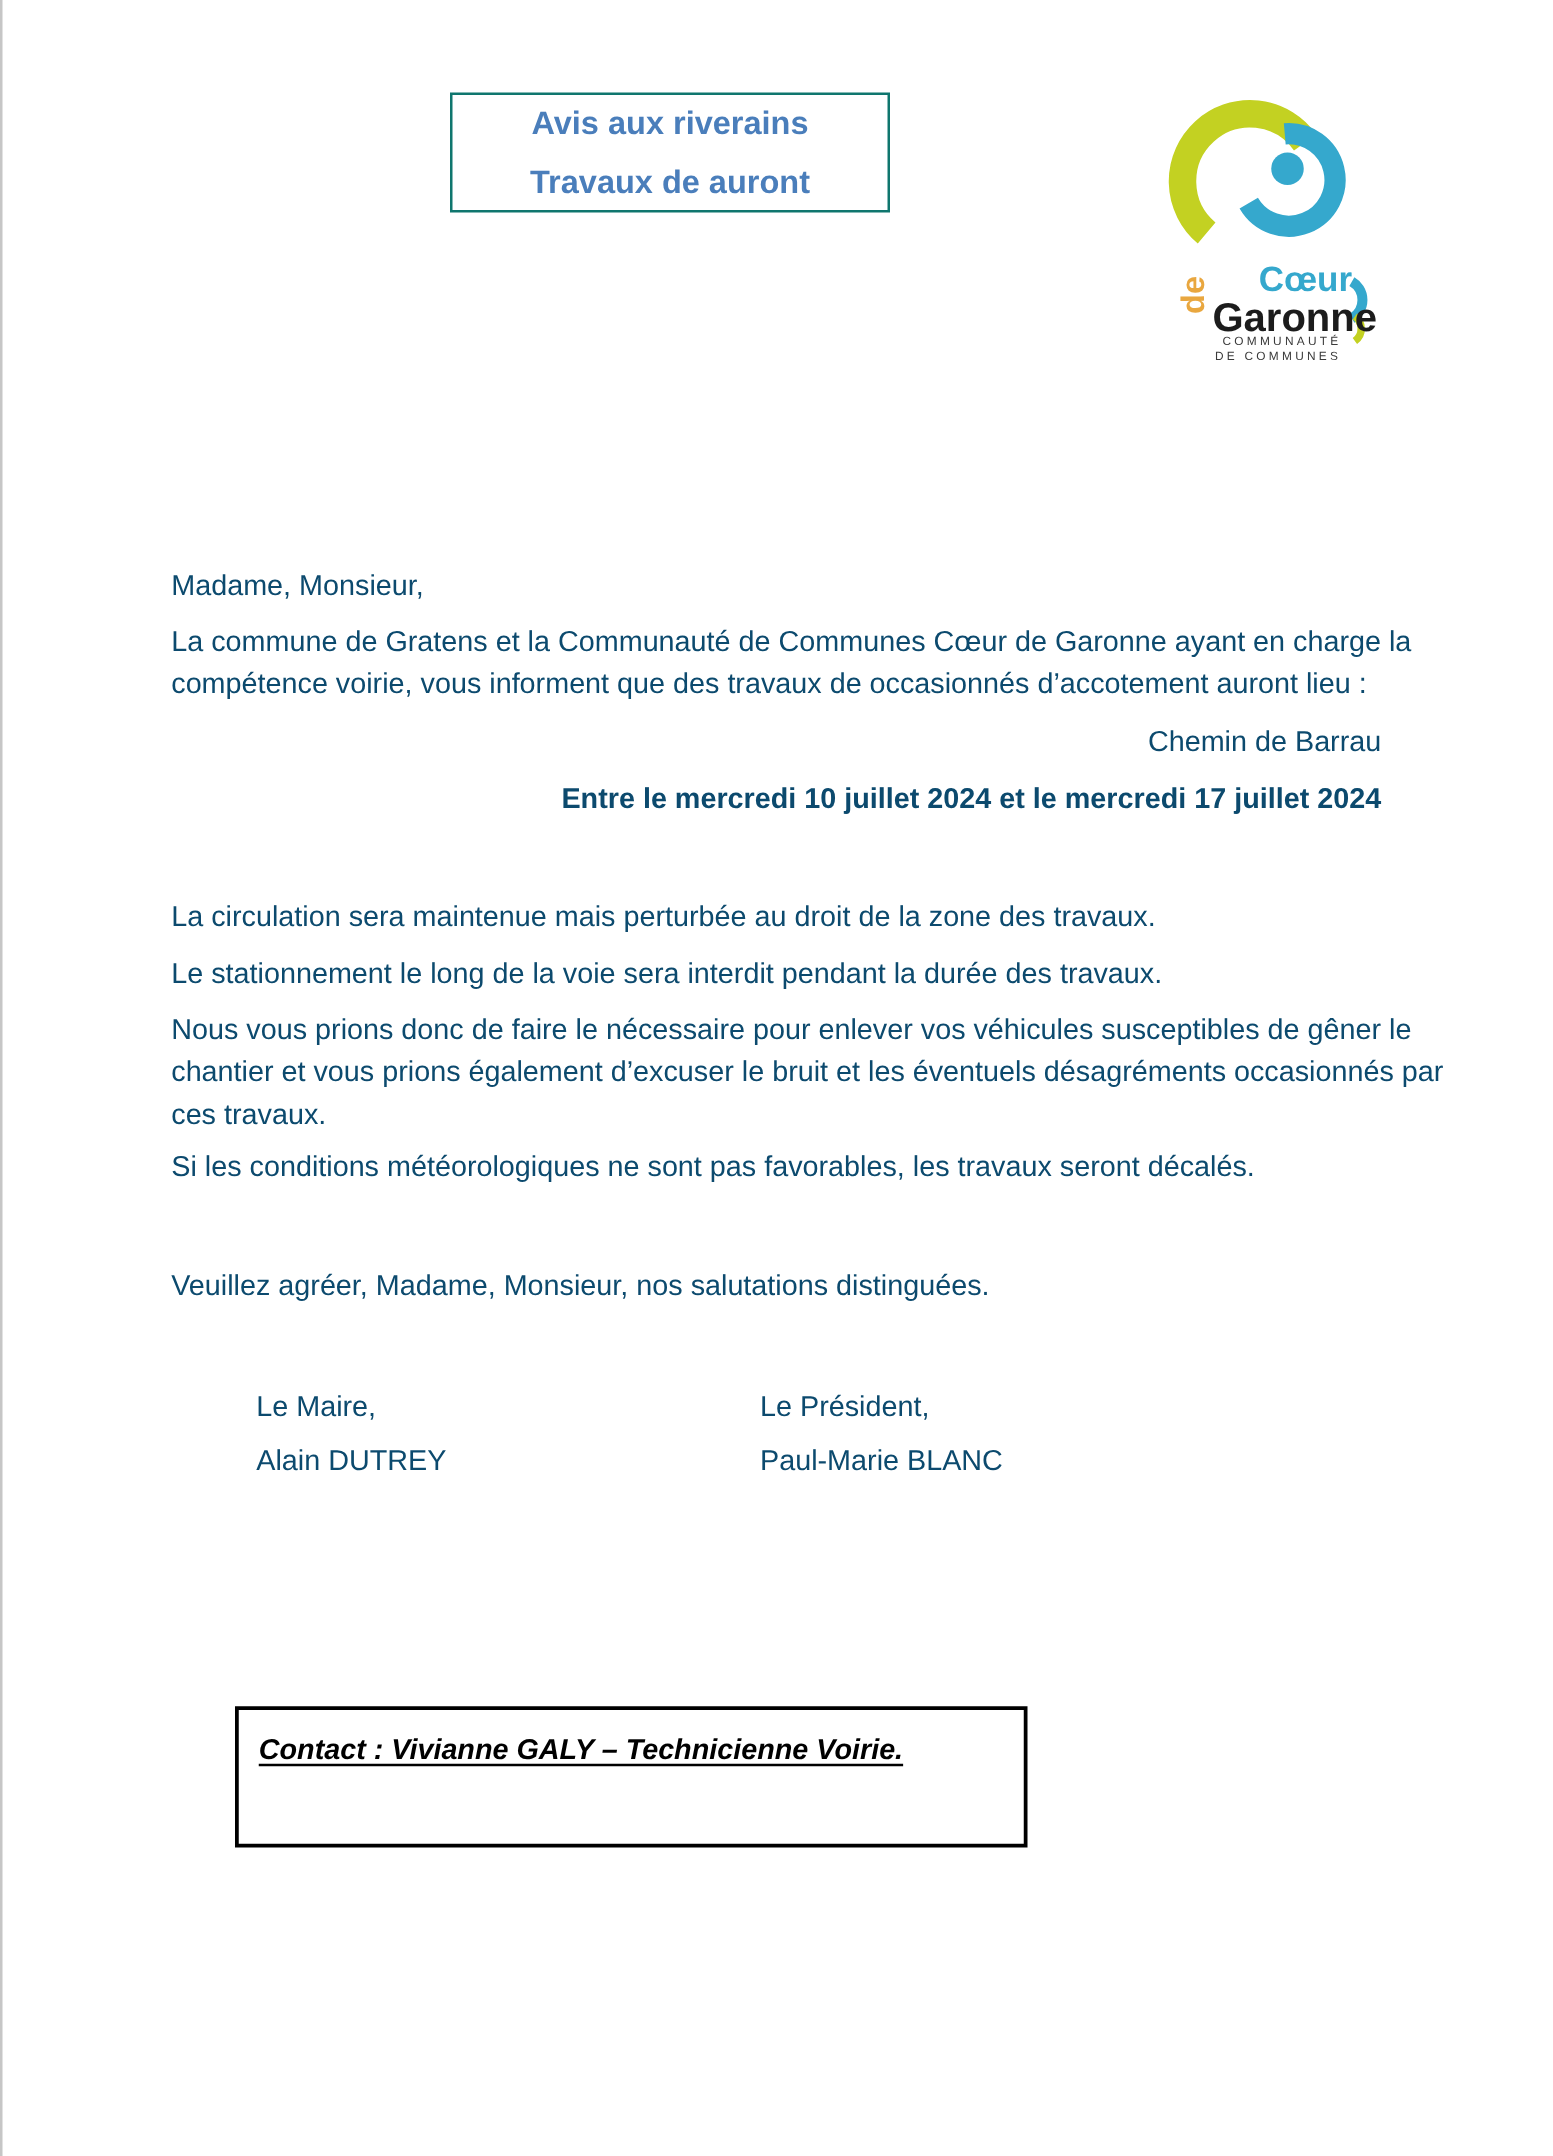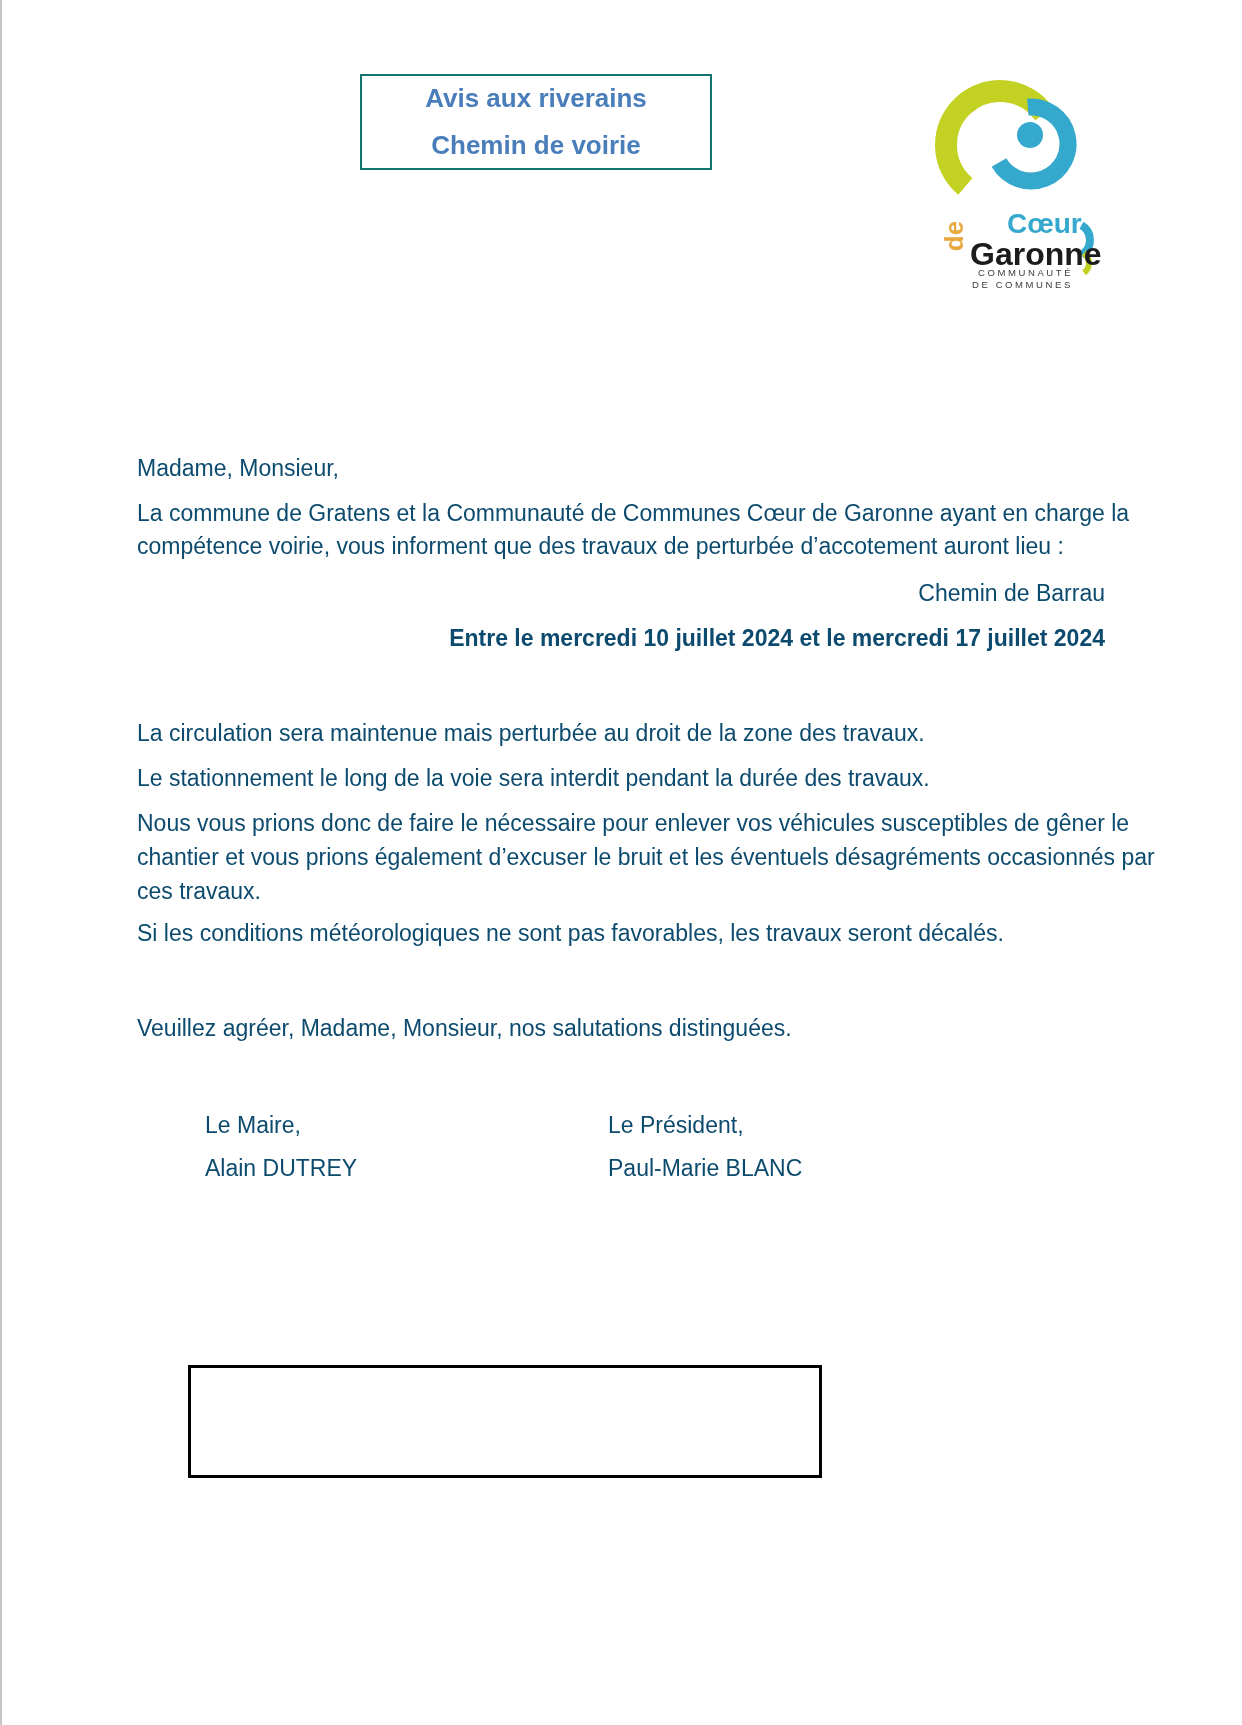--- a/index.html
+++ b/index.html
@@ -28,42 +28,42 @@
   }
   .contact-line.u{text-decoration:underline;text-underline-offset:4px;text-decoration-thickness:2px;}
 </style>
 </head>
 <body>
 
 <div class="abs edge-line"></div>
 
 <div class="abs notice-box">
   <div class="notice-line">Avis aux riverains</div>
-  <div class="notice-line">Chemin de voirie</div>
+  <div class="notice-line">Travaux de auront</div>
 </div>
 
 <div class="abs logo">
   <svg width="185" height="220" viewBox="0 0 185 220">
     <path d="M116.2 41 A54 54 0 1 0 37.3 113.4" fill="none" stroke="#c3d122" stroke-width="22"></path>
     <path d="M99.8 34.1 A37 37 0 1 1 71 89.5" fill="none" stroke="#35a8cd" stroke-width="17"></path>
     <circle cx="102" cy="62" r="13" fill="#35a8cd"></circle>
     <path d="M153.5 152.3 A17 17 0 0 1 153.5 181.7" fill="none" stroke="#35a8cd" stroke-width="8"></path>
     <path d="M155.9 180.2 A12 12 0 0 1 155.9 199.8" fill="none" stroke="#c3d122" stroke-width="6"></path>
     <text x="79" y="160" font-size="28" font-weight="bold" fill="#35a8cd">Cœur</text>
     <text x="28" y="163" transform="rotate(-90 28 163)" text-anchor="middle" dominant-baseline="middle" font-size="26" font-weight="bold" fill="#e9a73f">de</text>
     <text x="42" y="192" font-size="32" font-weight="bold" fill="#1c1c1c">Garonne</text>
     <text x="50" y="203" font-size="9.5" letter-spacing="2.6" fill="#3a3a3a">COMMUNAUTÉ</text>
     <text x="44" y="215" font-size="9.5" letter-spacing="2.6" fill="#3a3a3a">DE COMMUNES</text>
   </svg>
 </div>
 
 <div class="abs line" style="left:137px;top:455px;">Madame, Monsieur,</div>
 
 <div class="abs line" style="left:137px;top:500px;">La commune de Gratens et la Communauté de Communes Cœur de Garonne ayant en charge la</div>
-<div class="abs line" style="left:137px;top:533px;">compétence voirie, vous informent que des travaux de perturbée d’accotement auront lieu :</div>
+<div class="abs line" style="left:137px;top:533px;">compétence voirie, vous informent que des travaux de occasionnés d’accotement auront lieu :</div>
 
 <div class="abs line centerwrap" style="top:580px;">Chemin de Barrau</div>
 <div class="abs line centerwrap" style="top:625px;font-weight:bold;">Entre le mercredi 10 juillet 2024 et le mercredi 17 juillet 2024</div>
 
 <div class="abs line" style="left:137px;top:720px;">La circulation sera maintenue mais perturbée au droit de la zone des travaux.</div>
 <div class="abs line" style="left:137px;top:765px;">Le stationnement le long de la voie sera interdit pendant la durée des travaux.</div>
 
 <div class="abs line" style="left:137px;top:810px;">Nous vous prions donc de faire le nécessaire pour enlever vos véhicules susceptibles de gêner le</div>
 <div class="abs line" style="left:137px;top:844px;">chantier et vous prions également d’excuser le bruit et les éventuels désagréments occasionnés par</div>
 <div class="abs line" style="left:137px;top:878px;">ces travaux.</div>
@@ -71,13 +71,14 @@
 <div class="abs line" style="left:137px;top:920px;">Si les conditions météorologiques ne sont pas favorables, les travaux seront décalés.</div>
 
 <div class="abs line" style="left:137px;top:1015px;">Veuillez agréer, Madame, Monsieur, nos salutations distinguées.</div>
 
 <div class="abs line" style="left:205px;top:1112px;">Le Maire,</div>
 <div class="abs line" style="left:608px;top:1112px;">Le Président,</div>
 <div class="abs line" style="left:205px;top:1155px;">Alain DUTREY</div>
 <div class="abs line" style="left:608px;top:1155px;">Paul-Marie BLANC</div>
 
 <div class="abs contact-box">
+  <div class="contact-line u" style="top:18px;">Contact : Vivianne GALY – Technicienne Voirie.</div>
 </div>
 
 </body></html>

